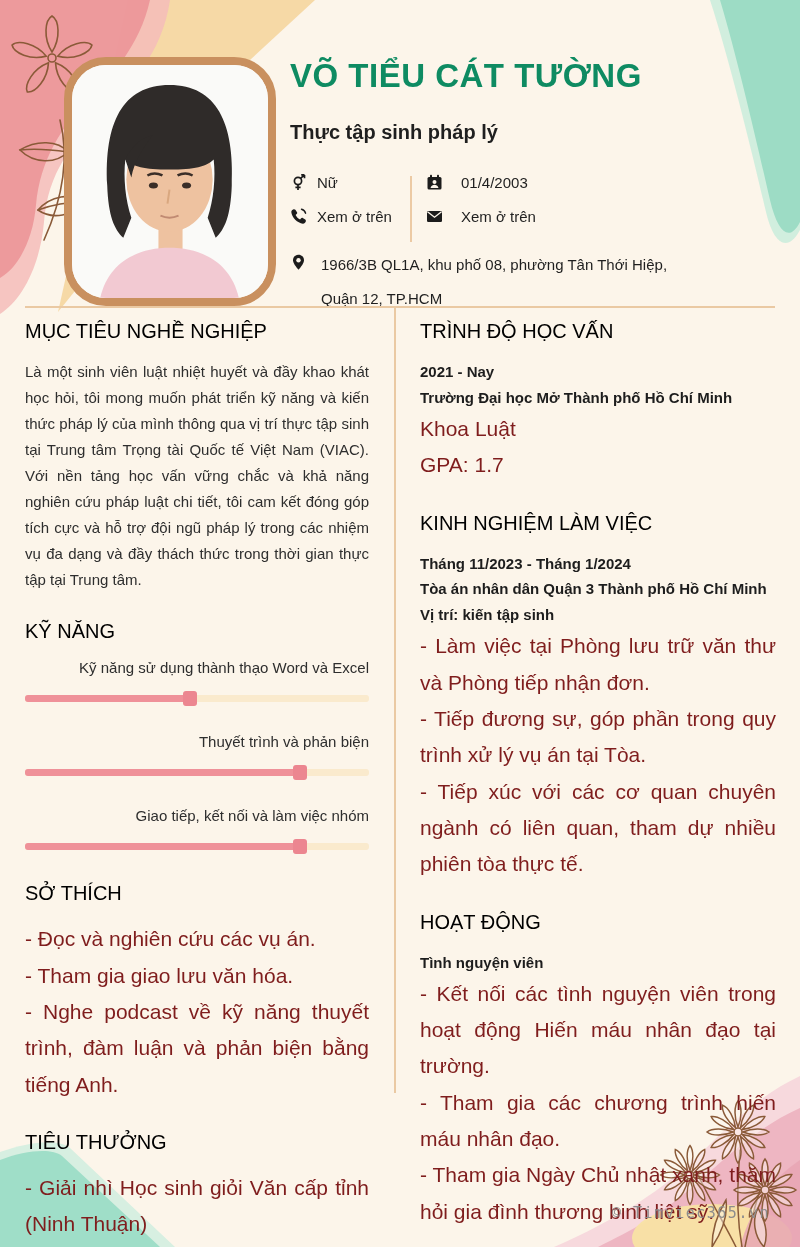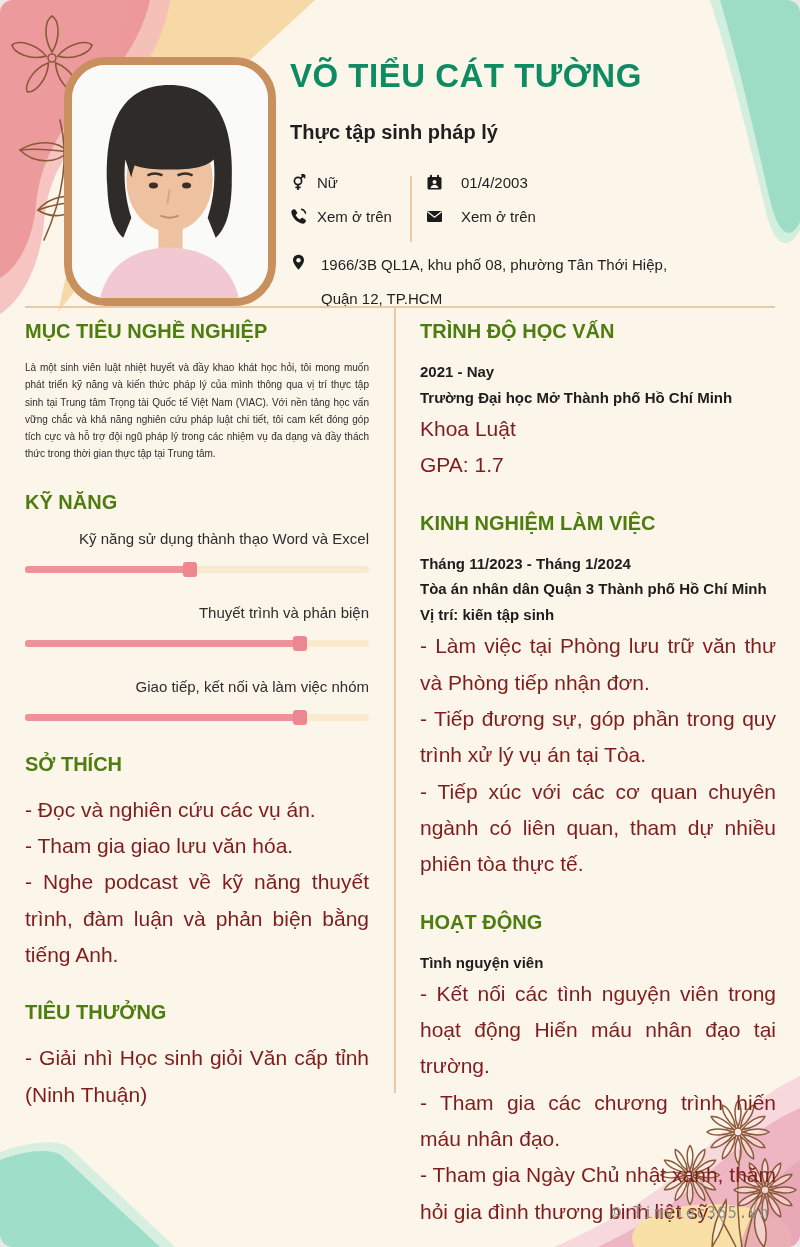--- a/index.html
+++ b/index.html
@@ -1,17 +1,17 @@
 <!DOCTYPE html>
 <html><head>
 <meta charset="utf-8">
 <style>
   html,body{margin:0;padding:0;background:#e9e9e9;}
   .page{position:relative;width:800px;height:1247px;margin:0 auto;background:#fcf5ea;
-        font-family:"Liberation Sans",sans-serif;overflow:hidden;border-radius:13px;}
+        font-family:"Liberation Sans",sans-serif;overflow:hidden;}
   .deco{position:absolute;pointer-events:none;}
   
   .photo-frame{position:absolute;left:64px;top:57px;width:196px;height:233px;
     border:8px solid #c9905f;border-radius:42px;overflow:hidden;background:#fafaf8;z-index:2;}
   .photo-frame svg{display:block;width:100%;height:100%;}
   
   .hdr{position:absolute;left:290px;top:57px;width:496px;z-index:2;}
   .name{font-size:33px;font-weight:700;color:#0e8b62;letter-spacing:.5px;margin:0;line-height:1.15;}
   .job{font-size:20px;font-weight:700;color:#1f1f1f;margin-top:26px;}
   .contact{position:relative;margin-top:30px;}
@@ -27,22 +27,22 @@
   .addr-row .icon{margin-top:6px;}
   .addr{font-size:15px;color:#1f1f1f;line-height:34px;width:356px;}
   
   .h-div{position:absolute;left:25px;top:306px;width:750px;height:2px;background:#eac9a3;z-index:2;}
   .v-div{position:absolute;left:394px;top:306px;width:2px;height:787px;background:#eac9a3;z-index:2;}
   
   .col{position:absolute;top:320px;z-index:2;}
   .col-left{left:25px;width:344px;}
   .col-right{left:420px;width:356px;}
   .sec{margin-bottom:28px;}
-  .sec h2{font-size:20px;font-weight:700;color:#4d7c0f;margin:0 0 16px 0;}
-  .para{font-size:10px;color:#2e2e2e;line-height:1.73;text-align:justify;}
+  .sec h2{font-size:20px;font-weight:400;color:#000000;margin:0 0 16px 0;}
+  .para{font-size:15px;color:#2e2e2e;line-height:1.73;text-align:justify;}
   .line{font-size:21px;color:#7f1d1d;line-height:1.73;text-align:justify;}
   .bline{font-size:15px;color:#1d1d1d;line-height:1.73;font-weight:700;}
   
   .skill{margin-bottom:27px;text-align:right;}
   .skill-label{font-size:15px;color:#2e2e2e;margin-bottom:15px;}
   .slider{position:relative;height:15px;}
   .track{position:absolute;left:0;right:0;top:4px;height:7px;border-radius:3px;background:#faeacd;}
   .fill{position:absolute;left:0;top:4px;height:7px;border-radius:3px;background:#ef9199;}
   .thumb{position:absolute;top:0;width:14px;height:15px;border-radius:3px;background:#ec8690;}
   

